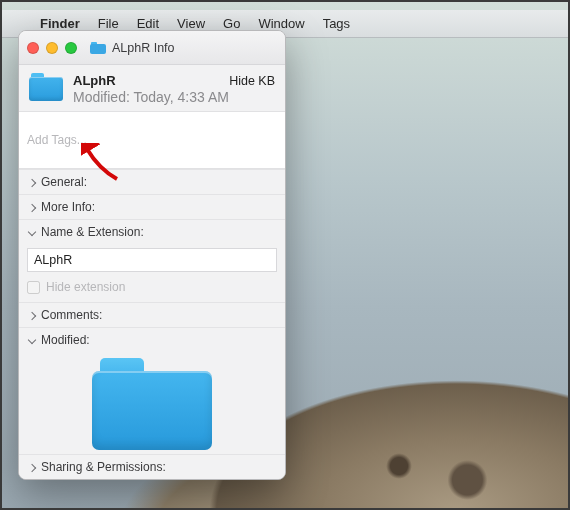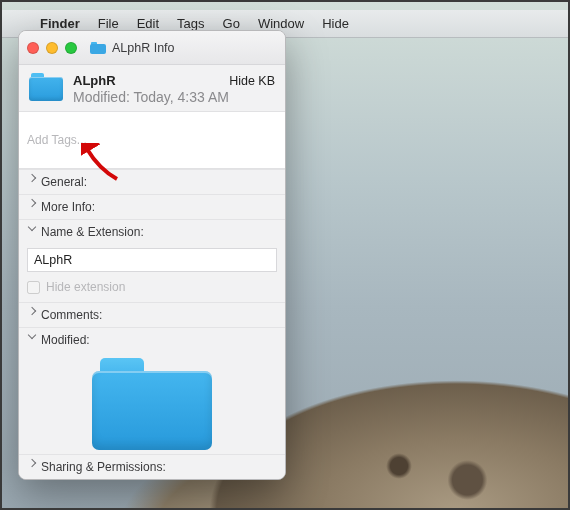--- a/index.html
+++ b/index.html
@@ -62,21 +62,21 @@
   .hdr-mod { font-size: 14px; color: #8a8a8d; margin-top: 1px; }
   .tags-field { margin: 2px 0 0 0; }
   .tags-input {
     width: 100%; border: none; background: #fff;
     border-top: 1px solid #e1e1e3; border-bottom: 1px solid #e1e1e3;
     padding: 21px 8px; font-size: 12px; color: #333; outline: none;
   }
   .tags-input::placeholder { color: #b7b7ba; }
   .section-list { flex: 1; overflow: hidden; display: flex; flex-direction: column; }
   .sec-row {
-    display: flex; align-items: flex-start; gap: 5px;
+    display: flex; align-items: flex-end; gap: 5px;
     padding: 5px 8px; font-size: 12px; color: #3a3a3c;
     border-top: 1px solid #e3e3e5;
     background: #f2f2f3;
     cursor: default;
   }
   .sec-row:first-child { border-top: 1px solid #e3e3e5; }
   .chev { width: 9px; height: 9px; display: inline-block; position: relative; }
   .chev::before {
     content: ""; position: absolute; left: 2px; top: 0; width: 5px; height: 5px;
     border-right: 1.3px solid #6e6e72; border-bottom: 1.3px solid #6e6e72;
@@ -104,24 +104,24 @@
 
 <div class="desktop">
   <div class="rocks"></div>
 </div>
 
 <div class="menubar">
   <span class="apple"></span>
   <span class="app">Finder</span>
   <span>File</span>
   <span>Edit</span>
-  <span>Tags</span>
+  <span>View</span>
   <span>Go</span>
   <span>Window</span>
-  <span>Hide</span>
+  <span>Tags</span>
 </div>
 
 <div class="window">
   <div class="titlebar">
     <span class="tl-btn tl-red"></span>
     <span class="tl-btn tl-yellow"></span>
     <span class="tl-btn tl-green"></span>
     <span class="title-wrap">
       <span class="mini-folder"></span>
       <span class="title-text">ALphR Info</span>

